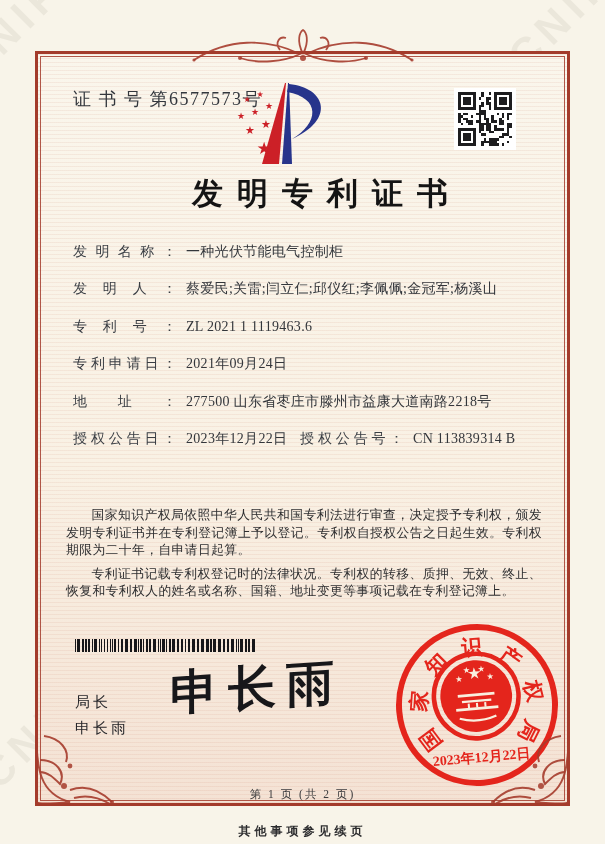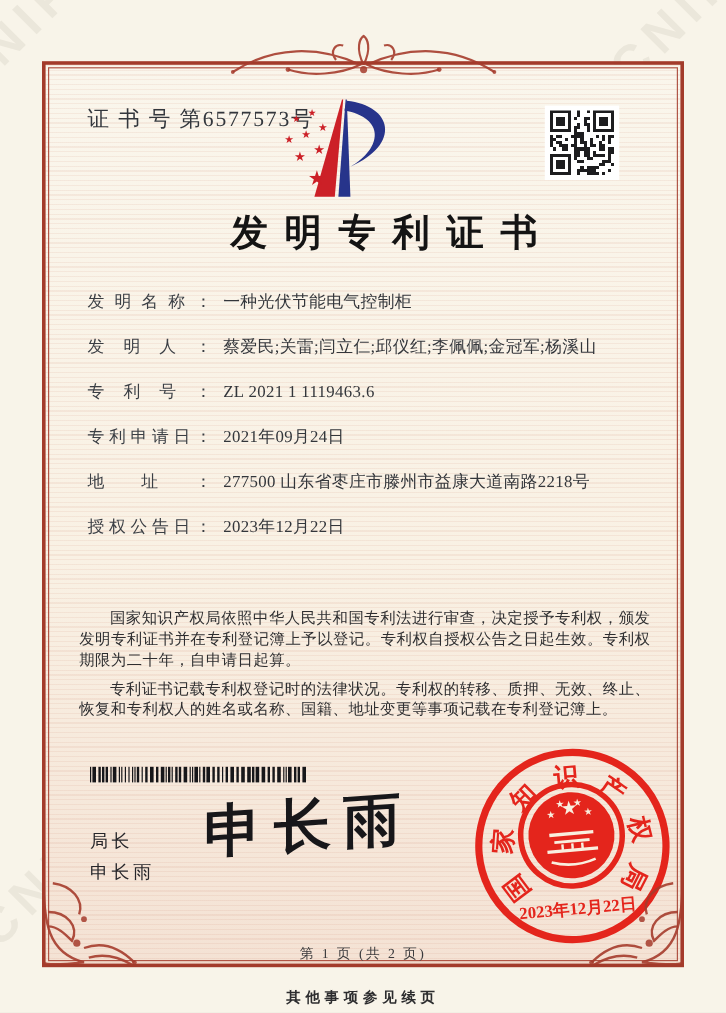--- a/index.html
+++ b/index.html
@@ -399,20 +399,23 @@
         <span class="flabel">专利号：</span><span class="fvalue">ZL 2021 1 1119463.6</span>
       </div>
       <div class="frow">
         <span class="flabel">专利申请日：</span><span class="fvalue">2021年09月24日</span>
       </div>
       <div class="frow">
         <span class="flabel">地址：</span><span class="fvalue">277500 山东省枣庄市滕州市益康大道南路2218号</span>
       </div>
       <div class="frow">
         <span class="flabel">授权公告日：</span><span class="fvalue">2023年12月22日</span>
+        <span class="fgroup2">
+          <span class="flabel">授权公告号：</span><span class="fvalue">CN 113839314 B</span>
+        </span>
       </div>
     </div>
 
     <div class="paras">
       <p>国家知识产权局依照中华人民共和国专利法进行审查，决定授予专利权，颁发发明专利证书并在专利登记簿上予以登记。专利权自授权公告之日起生效。专利权期限为二十年，自申请日起算。</p>
       <p>专利证书记载专利权登记时的法律状况。专利权的转移、质押、无效、终止、恢复和专利权人的姓名或名称、国籍、地址变更等事项记载在专利登记簿上。</p>
     </div>
 
     <div class="barcode">
         <i style="left:0px;width:1px"></i>

